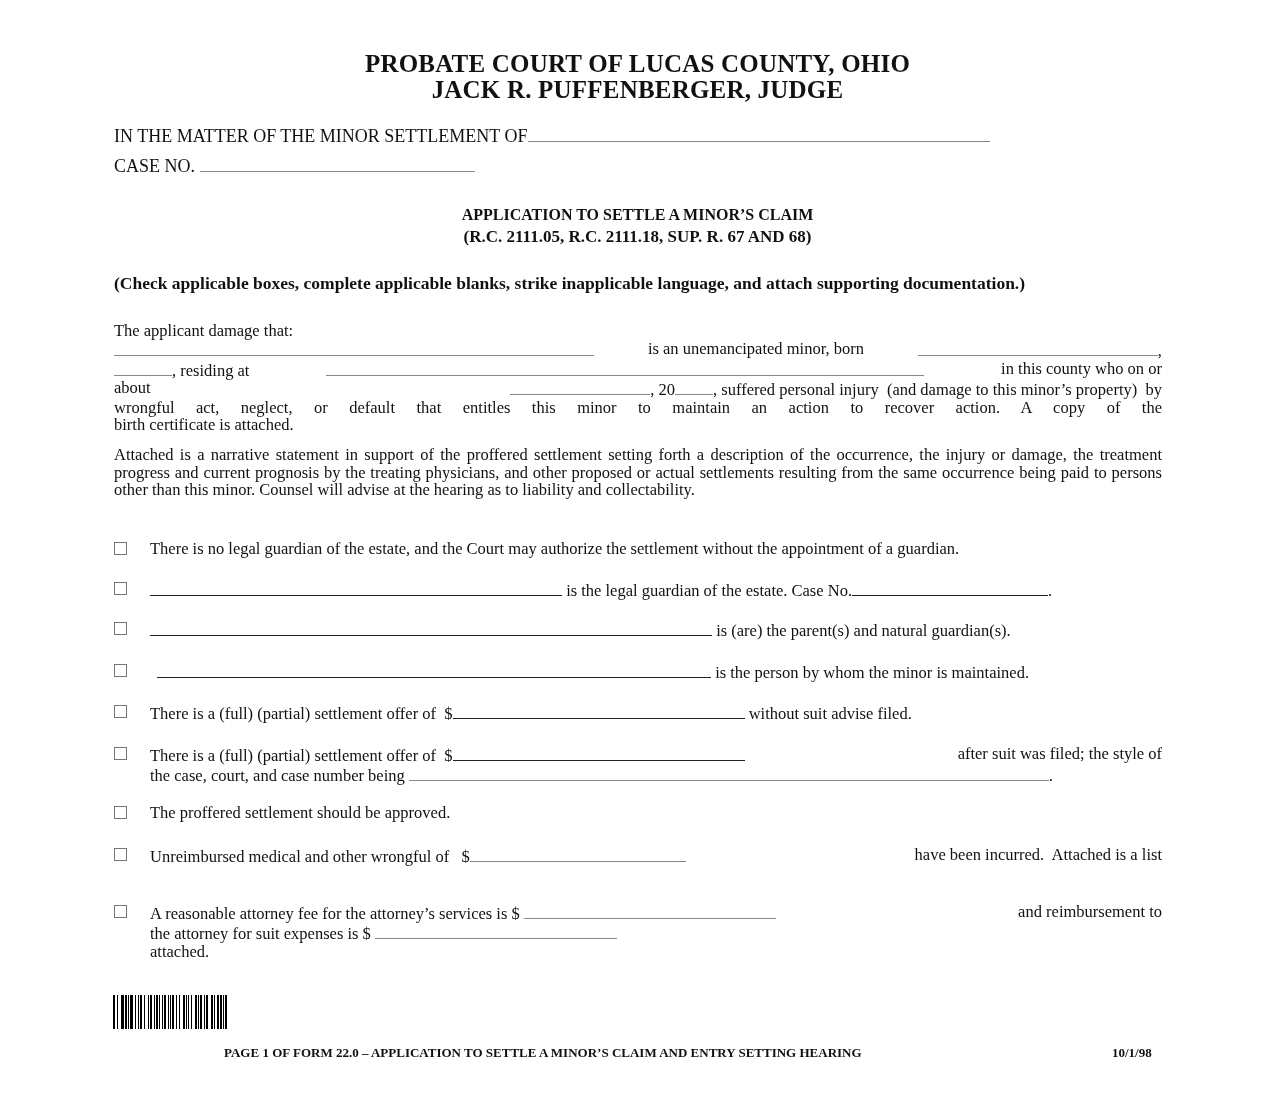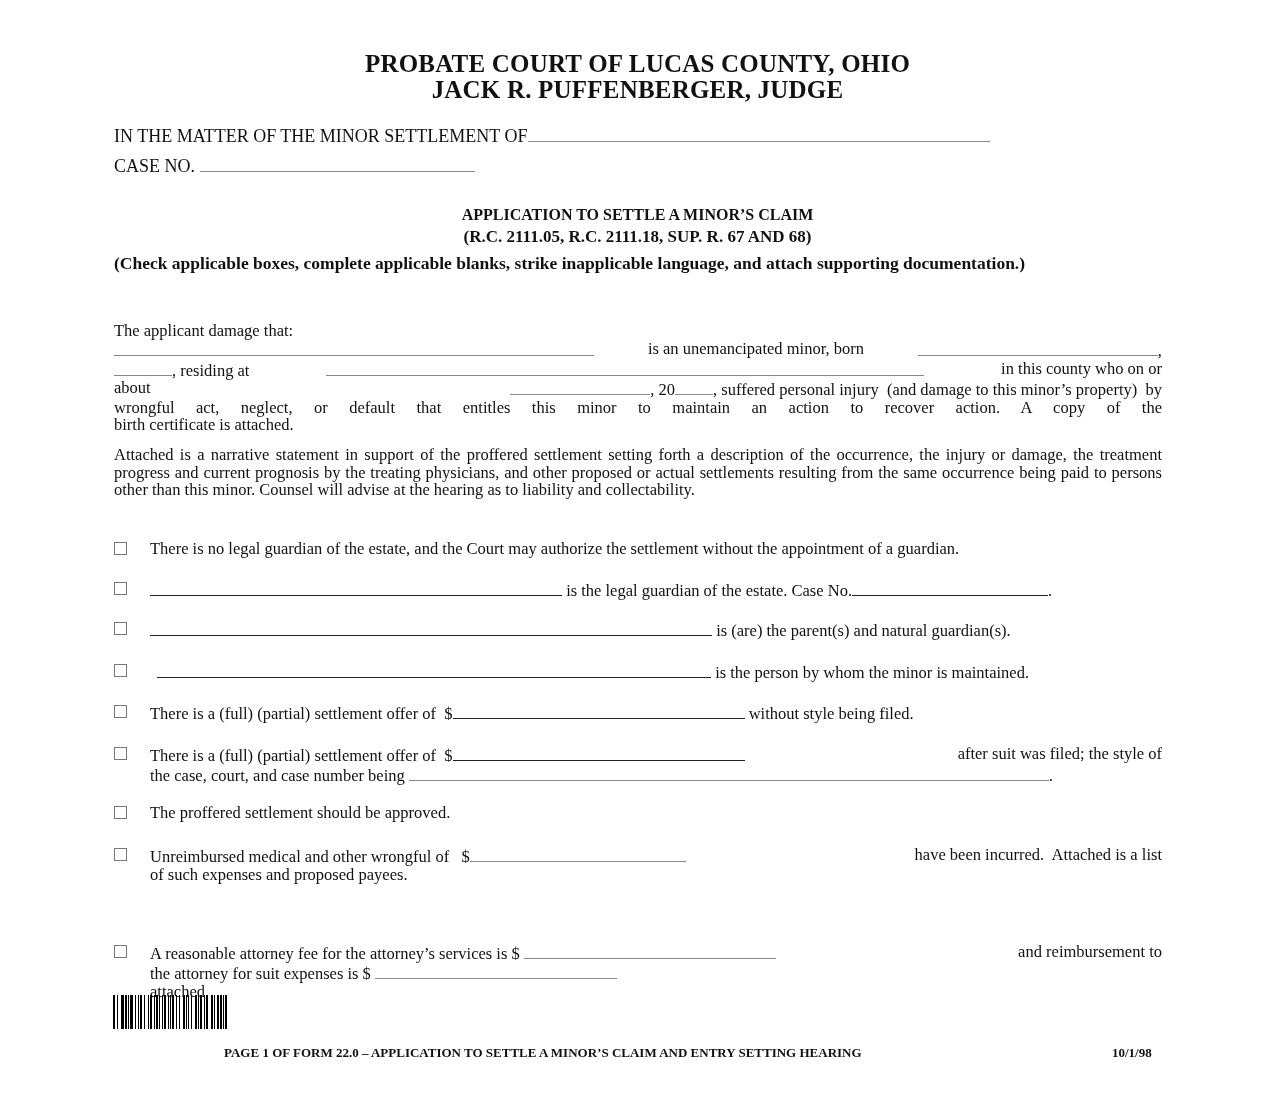--- a/index.html
+++ b/index.html
@@ -48,21 +48,21 @@
 <div class="abs line-text" style="left:114px; top:126px;">
   <span>IN THE MATTER OF THE MINOR SETTLEMENT OF</span><span class="blank" style="width:462px;"></span>
 </div>
 <div class="abs line-text" style="left:114px; top:156px;">
   <span>CASE NO.</span> <span class="blank" style="width:275px;"></span>
 </div>
 
 <div class="abs subtitle" style="top:205px; font-size:16px;">APPLICATION TO SETTLE A MINOR’S CLAIM</div>
 <div class="abs subtitle" style="top:227px; font-size:17px;">(R.C. 2111.05, R.C. 2111.18, SUP. R. 67 AND 68)</div>
 
-<div class="abs para bold" style="top:254px;font-family:Liberation Serif, serif;">(Check applicable boxes, complete applicable blanks, strike inapplicable language, and attach supporting documentation.)</div>
+<div class="abs para bold" style="top:274px;font-family:Liberation Serif, serif;">(Check applicable boxes, complete applicable blanks, strike inapplicable language, and attach supporting documentation.)</div>
 
 <div class="abs para" style="top:322px;">The applicant damage that:</div>
 <div class="abs para" style="top:340px;">
   <div class="jline">
     <span class="blank" style="width:480px;"></span>
     <span>is an unemancipated minor, born</span>
     <span><span class="blank" style="width:240px;"></span><span>,</span></span>
   </div>
   <div class="jline">
     <span><span class="blank" style="width:58px;"></span><span>, residing at</span></span>
@@ -105,21 +105,21 @@
   <div class="item-body" style="white-space:nowrap; left:43px;">
     <span class="blank dark" style="width:554px;"></span>
     <span>is the person by whom the minor is maintained.</span>
   </div>
 </div>
 
 <div class="abs item" style="top:703px; height:20px;">
   <span class="cb"></span>
   <div class="item-body" style="white-space:nowrap;">
     <span style="white-space:pre;">There is a (full) (partial) settlement offer of  $</span><span class="blank dark" style="width:292px;"></span>
-    <span>without style being filed.</span>
+    <span>without suit advise filed.</span>
   </div>
 </div>
 
 <div class="abs item" style="top:745px; height:40px;">
   <span class="cb"></span>
   <div class="item-body">
     <div class="jline">
       <span><span style="white-space:pre;">There is a (full) (partial) settlement offer of  $</span><span class="blank dark" style="width:292px;"></span></span>
       <span style="padding-right:6px;">after suit was filed; the style of</span>
     </div>
@@ -135,25 +135,24 @@
   <div class="item-body">The proffered settlement should be approved.</div>
 </div>
 
 <div class="abs item" style="top:846px; height:40px;">
   <span class="cb"></span>
   <div class="item-body" style="right:6px;">
     <div class="jline">
       <span><span style="white-space:pre;">Unreimbursed medical and other wrongful of   $</span><span class="blank" style="width:216px;"></span></span>
       <span style="white-space:pre;">have been incurred.  Attached is a list</span>
     </div>
-    <div>of such expenses and proposed payees.</div>
-  </div>
-</div>
-
-<div class="abs item" style="top:903px; height:72px;margin-top:40px;">
+  </div>
+</div>
+
+<div class="abs item" style="top:903px; height:72px;">
   <span class="cb"></span>
   <div class="item-body" style="right:6px;">
     <div class="jline">
       <span><span>A reasonable attorney fee for the attorney’s services is $</span> <span class="blank" style="width:252px;"></span></span>
       <span>and reimbursement to</span>
     </div>
     <div class="jline">
       <span><span>the attorney for suit expenses is $</span> <span class="blank" style="width:242px;"></span></span>
     </div>
     <div>attached.</div>

